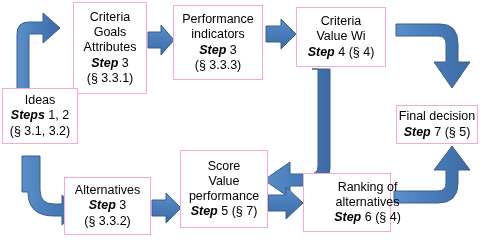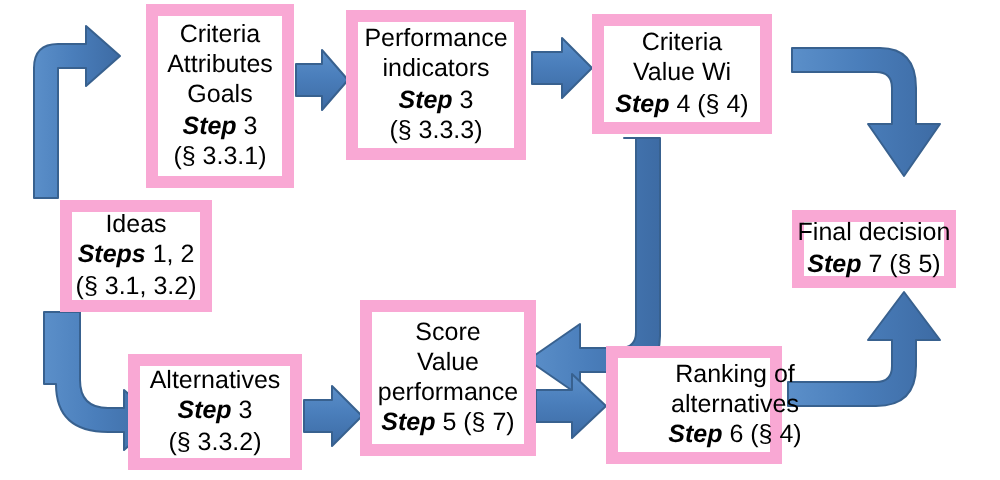--- a/index.html
+++ b/index.html
@@ -11,21 +11,21 @@
     position: relative;
     width: 500px;
     height: 237px;
     background: #ffffff;
     overflow: hidden;
     font-family: "Liberation Sans", sans-serif;
   }
   .node {
     position: absolute;
     box-sizing: border-box;
-    border: 6px solid #f9a8d4;
+    border: 1px solid #f9a8d4;
     background: #ffffff;
     display: flex;
     flex-direction: column;
     align-items: center;
     justify-content: center;
     text-align: center;
     color: #000000;
     font-size: 12.5px;
     line-height: 1.22;
     padding: 2px 3px;
@@ -73,40 +73,40 @@
 
     <path d="M 152,200 L 166,200 L 166,193 L 181,208 L 166,223 L 166,216 L 152,216 Z" fill="url(#gradH)" stroke="#38618f" stroke-width="1" stroke-linejoin="round"></path>
 
     <path d="M 268,195 L 286,195 L 286,187 L 303,203 L 286,219 L 286,211 L 268,211 Z" fill="url(#gradH)" stroke="#38618f" stroke-width="1" stroke-linejoin="round"></path>
 
     <path d="M 394,191 L 438,191 Q 446,191 446,183 L 446,170 L 434,170 L 452,146 L 470,170 L 458,170 L 458,183 Q 458,203 438,203 L 394,203 Z" fill="url(#gradV)" stroke="#38618f" stroke-width="1" stroke-linejoin="round"></path>
   </svg>
 
   <div class="node" style="left:73px; top:2px; width:74px; height:92px;">
     <span class="ln">Criteria</span>
+    <span class="ln">Goals</span>
     <span class="ln">Attributes</span>
-    <span class="ln">Goals</span>
     <span class="ln"><i class="it">Step</i><span> 3</span></span>
     <span class="ln">(§ 3.3.1)</span>
   </div>
 
   <div class="node" style="left:173px; top:5px; width:90px; height:75px;">
     <span class="ln">Performance</span>
     <span class="ln">indicators</span>
     <span class="ln"><i class="it">Step</i><span> 3</span></span>
     <span class="ln">(§ 3.3.3)</span>
   </div>
 
   <div class="node" style="left:296px; top:7px; width:90px; height:60px;">
     <span class="ln">Criteria</span>
     <span class="ln">Value Wi</span>
     <span class="ln"><i class="it">Step</i><span> 4 (§ 4)</span></span>
   </div>
 
-  <div class="node" style="left:2px; top:100px; width:76px; height:56px;margin-left:28px;">
+  <div class="node" style="left:2px; top:88px; width:76px; height:56px;">
     <span class="ln">Ideas</span>
     <span class="ln"><i class="it">Steps</i><span> 1, 2</span></span>
     <span class="ln">(§ 3.1, 3.2)</span>
   </div>
 
   <div class="node" style="left:396px; top:105px; width:82px; height:39px;text-align:right;">
     <span class="ln">Final decision</span>
     <span class="ln"><i class="it">Step</i><span> 7 (§ 5)</span></span>
   </div>
 

